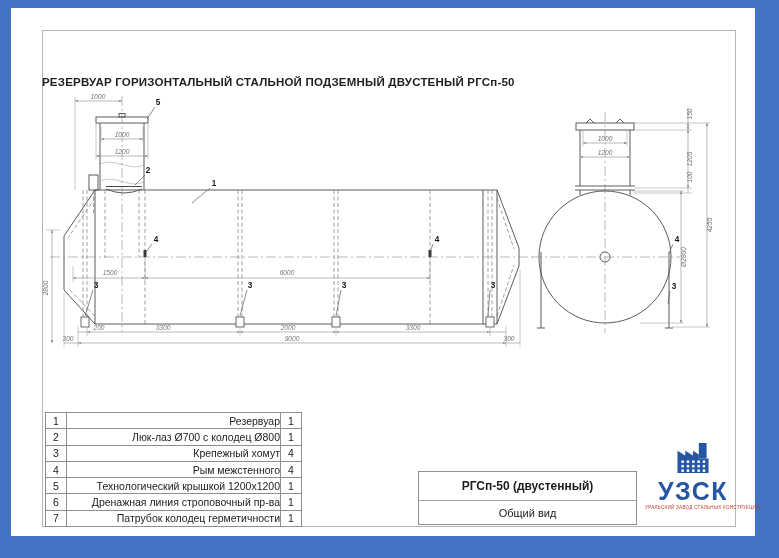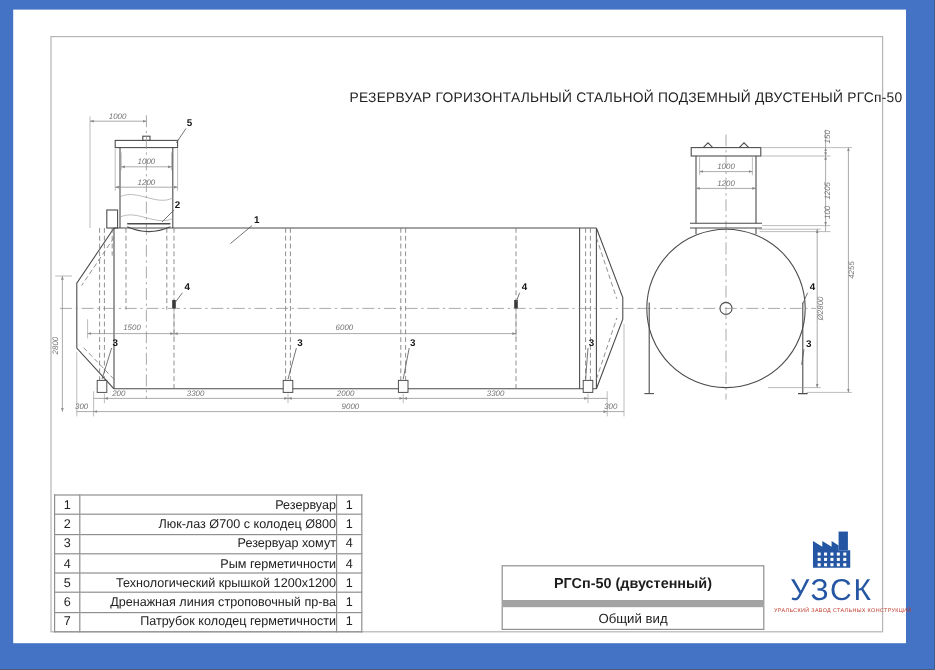--- a/index.html
+++ b/index.html
@@ -2,38 +2,38 @@
 <html><head>
 <meta charset="utf-8">
 <style>
   html,body{margin:0;padding:0;background:#333;}
   .canvas{position:relative;width:779px;height:558px;background:#4472c4;overflow:hidden;
           font-family:"Liberation Sans",sans-serif;}
   .paper{position:absolute;left:11px;top:8px;width:744px;height:528px;background:#ffffff;}
   .sheet{position:absolute;left:42px;top:30px;width:694px;height:497px;background:#ffffff;
          border:1px solid #b5b5b5;box-sizing:border-box;}
   .drawing-svg{position:absolute;left:0;top:0;width:779px;height:558px;}
-  .main-title{position:absolute;left:42px;top:76px;width:694px;text-align:right;
-              font-size:11.5px;font-weight:normal;color:#1f1f1f;letter-spacing:.2px;padding-left:16px;}
+  .main-title{position:absolute;left:42px;top:76px;width:694px;text-align:left;
+              font-size:11.5px;font-weight:bold;color:#1f1f1f;letter-spacing:.2px;}
   
   .parts{position:absolute;left:45px;top:412px;width:248px;border-collapse:collapse;table-layout:fixed;}
   .parts td{border:1px solid #8f8f8f;font-size:10.5px;color:#222;height:15.3px;
             padding:0 0 0 0;white-space:nowrap;overflow:hidden;}
   .parts td.c-num{width:20px;text-align:center;}
   .parts td.c-name{width:206px;padding-left:7px;text-align:right;}
   .parts td.c-qty{width:20px;text-align:center;}
   
   .tblock{position:absolute;left:418px;top:471px;width:219px;height:54px;border:1px solid #8f8f8f;
           box-sizing:border-box;}
   .tblock .cell{display:flex;align-items:center;justify-content:center;color:#1d1d1d;}
   .tblock .cell.product{height:28px;font-size:12px;font-weight:bold;}
-  .tblock .cell.view{height:25px;font-size:11px;border-top:6px solid #a3a3a3;box-sizing:border-box;}
+  .tblock .cell.view{height:25px;font-size:11px;border-top:1px solid #a3a3a3;box-sizing:border-box;}
   
   .logo{position:absolute;left:645px;top:442px;width:96px;text-align:center;line-height:1;}
-  .logo .abbr{font-size:25px;font-weight:normal;color:#2456a4;letter-spacing:1.5px;margin-top:1px;}
+  .logo .abbr{font-size:25px;font-weight:bold;color:#2456a4;letter-spacing:1.5px;margin-top:1px;}
   .logo .tagline{font-size:4.5px;color:#c03a2e;letter-spacing:.3px;margin-top:2px;white-space:nowrap;}
   
   .ol{stroke:#4a4a4a;stroke-width:.9;fill:none;}
   .ol2{stroke:#4a4a4a;stroke-width:1.2;fill:none;}
   .hid{stroke:#7a7a7a;stroke-width:.7;fill:none;stroke-dasharray:4 2.5;}
   .cl{stroke:#8a8a8a;stroke-width:.6;fill:none;stroke-dasharray:10 3 2 3;}
   .dim{stroke:#8a8a8a;stroke-width:.6;fill:none;}
   .ext{stroke:#9a9a9a;stroke-width:.55;fill:none;}
   .dimtxt{font-family:"Liberation Sans",sans-serif;font-size:6.6px;font-style:italic;fill:#737373;
           text-anchor:middle;}
@@ -280,26 +280,26 @@
         <td class="c-name">Резервуар</td>
         <td class="c-qty">1</td>
       </tr>
       <tr>
         <td class="c-num">2</td>
         <td class="c-name">Люк-лаз Ø700 с колодец Ø800</td>
         <td class="c-qty">1</td>
       </tr>
       <tr>
         <td class="c-num">3</td>
-        <td class="c-name">Резервуар хомут</td>
+        <td class="c-name">Крепежный хомут</td>
         <td class="c-qty">4</td>
       </tr>
       <tr>
         <td class="c-num">4</td>
-        <td class="c-name">Рым герметичности</td>
+        <td class="c-name">Рым межстенного</td>
         <td class="c-qty">4</td>
       </tr>
       <tr>
         <td class="c-num">5</td>
         <td class="c-name">Технологический крышкой 1200x1200</td>
         <td class="c-qty">1</td>
       </tr>
       <tr>
         <td class="c-num">6</td>
         <td class="c-name">Дренажная линия строповочный пр-ва</td>

